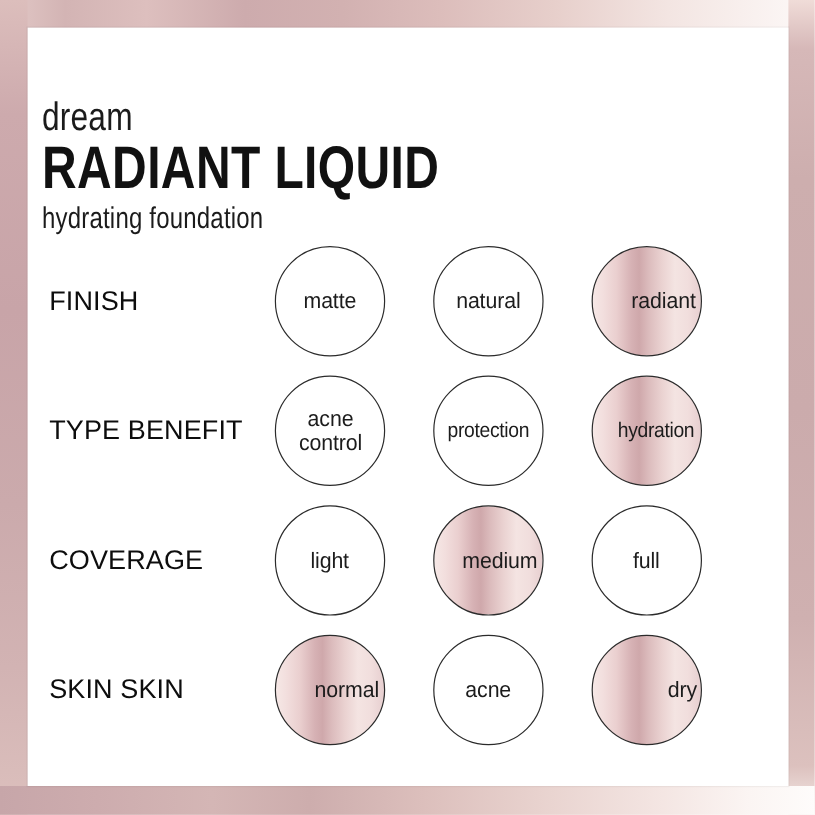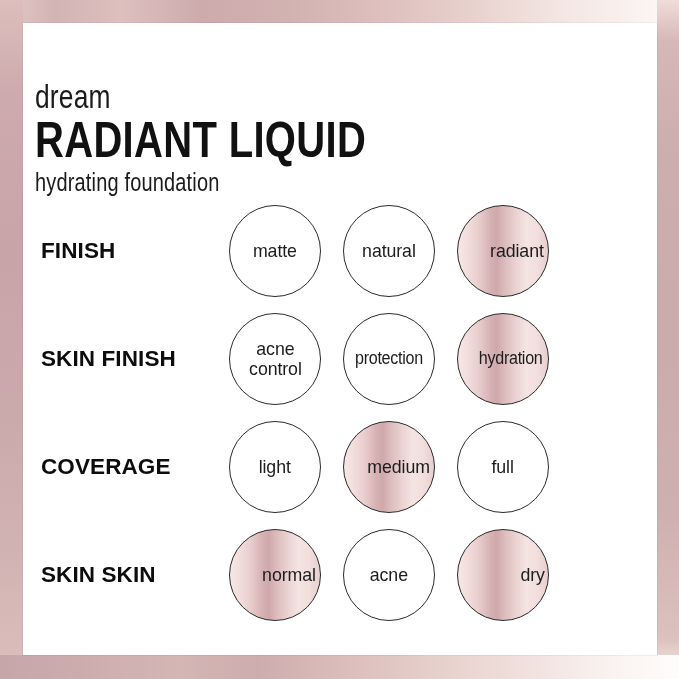--- a/index.html
+++ b/index.html
@@ -157,33 +157,33 @@
   .attr-row {
     position: relative;
     height: 108px;
   }
   .row-label {
     position: absolute;
     left: 18px;
     top: 50%;
     transform: translateY(-50%);
     font-size: 22.5px;
-    font-weight: 700;
+    font-weight: 400;
     letter-spacing: 0.1px;
     color: #0d0d0d;
     white-space: nowrap;
     text-align: right;
   }
   .options {
     position: absolute;
     left: 206px;
     top: 50%;
     transform: translateY(-50%);
     display: flex;
-    gap: 22px;
+    gap: 40px;
   }
   .option {
     width: 92px;
     height: 92px;
     border-radius: 50%;
     border: 1.3px solid #2b2b2b;
     background: #ffffff;
     display: flex;
     align-items: center;
     justify-content: center;
@@ -248,21 +248,21 @@
             </div>
             <div class="option">
               <span class="option-label">natural</span>
             </div>
             <div class="option selected">
               <span class="option-label">radiant</span>
             </div>
           </div>
         </div>
         <div class="attr-row">
-          <div class="row-label">SKIN FINISH</div>
+          <div class="row-label">TYPE BENEFIT</div>
           <div class="options">
             <div class="option">
               <span class="option-label">acne
 control</span>
             </div>
             <div class="option tight">
               <span class="option-label">protection</span>
             </div>
             <div class="option selected tight">
               <span class="option-label">hydration</span>

